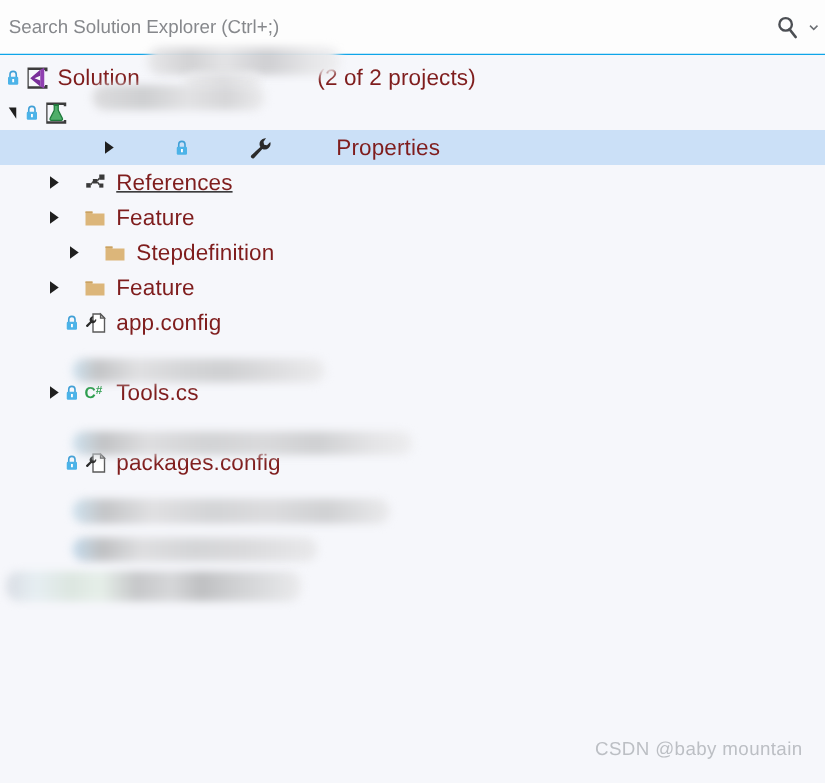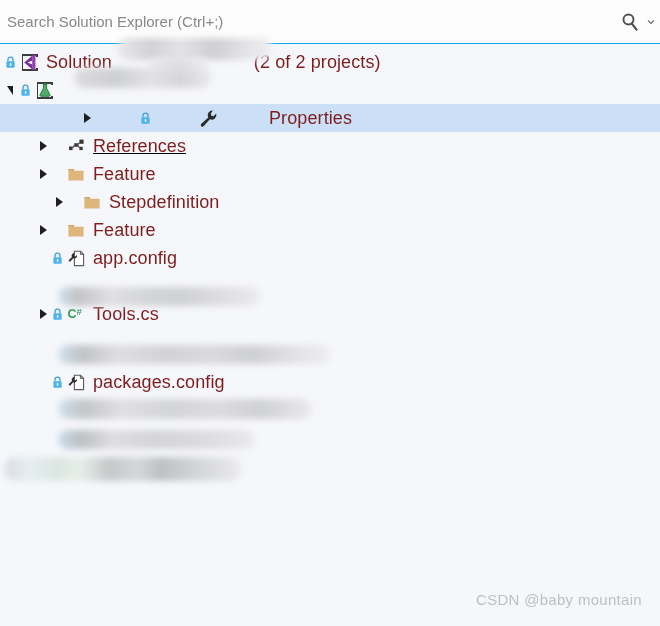--- a/index.html
+++ b/index.html
@@ -330,21 +330,21 @@
       </svg>
     </div>
     <span class="label">Tools.cs</span>
   </div>
 
   <div class="row" style="padding-left:4px;">
     <div class="spacer" style="width:32px;"></div>
     <span class="label redacted"></span>
   </div>
 
-  <div class="row" style="padding-left:4px;margin-top:12px;">
+  <div class="row" style="padding-left:4px;">
     <div class="spacer" style="width:32px;"></div>
     <div class="expander"></div>
     <div class="lock">
       <svg width="11" height="13" viewBox="0 0 11 13">
         <path d="M3 5.5V3.6a2.5 2.5 0 0 1 5 0V5.5" fill="none" stroke="#3f9fd6" stroke-width="1.3"></path>
         <rect x="1.4" y="5.3" width="8.2" height="6.4" rx="1" fill="#4cb3e8"></rect>
         <rect x="4.8" y="7.2" width="1.5" height="2.6" fill="#ffffff"></rect>
       </svg>
     </div>
     <div class="ico">

